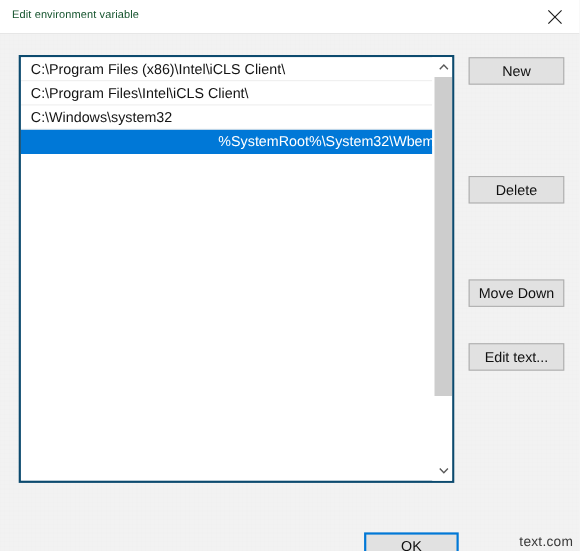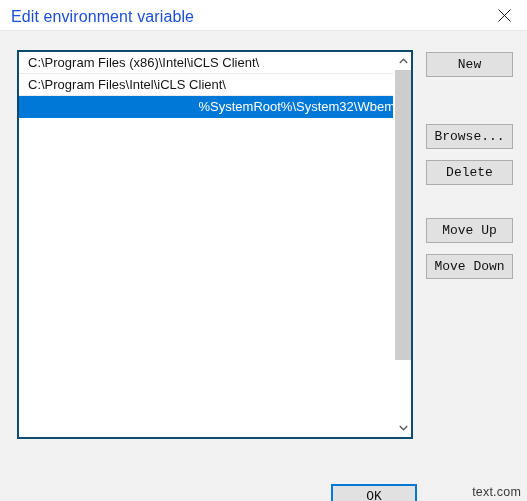--- a/index.html
+++ b/index.html
@@ -34,22 +34,22 @@
     width: 527px;
     height: 31px;
     background: #ffffff;
     border-bottom: 1px solid #e6e6e6;
     box-sizing: border-box;
   }
   .title-text {
     position: absolute;
     left: 11px;
     top: 8px;
-    font-size: 16px;
-    color: #1d4ed8;
+    font-size: 10px;
+    color: #14532d;
     letter-spacing: 0.1px;
     white-space: nowrap;
   }
   .close-btn {
     position: absolute;
     right: 0;
     top: 0;
     width: 46px;
     height: 30px;
     display: flex;
@@ -160,21 +160,21 @@
   }
 
   
   .btn {
     position: absolute;
     width: 87px;
     height: 25px;
     background: #e1e1e1;
     border: 1px solid #adadad;
     box-sizing: border-box;
-    font-family: Liberation Mono, monospace;
+    font-family: Liberation Sans, sans-serif;
     font-size: 13px;
     color: #101010;
     display: flex;
     align-items: center;
     justify-content: center;
     white-space: nowrap;
     padding: 0;
   }
   .side-btn { left: 426px; }
 
@@ -223,20 +223,21 @@
     </div>
   </div>
 
   <div class="dialog-body">
     <div class="noise"></div>
 
     <div class="listbox">
       <div class="list-rows">
         <div class="list-row">C:\Program Files (x86)\Intel\iCLS Client\</div>
         <div class="list-row">C:\Program Files\Intel\iCLS Client\</div>
+        <div class="list-row">C:\Windows\system32</div>
         <div class="list-row selected">%SystemRoot%\System32\Wbem</div>
       </div>
 
       <div class="scrollbar">
         <div class="sb-arrow up">
           <svg width="9" height="6" viewBox="0 0 9 6" aria-hidden="true">
             <polyline points="0.8,5 4.5,1.2 8.2,5" fill="none" stroke="#5a5a5a" stroke-width="1.3"></polyline>
           </svg>
         </div>
         <div class="sb-track">
@@ -244,22 +245,21 @@
         </div>
         <div class="sb-arrow down">
           <svg width="9" height="6" viewBox="0 0 9 6" aria-hidden="true">
             <polyline points="0.8,1 4.5,4.8 8.2,1" fill="none" stroke="#5a5a5a" stroke-width="1.3"></polyline>
           </svg>
         </div>
       </div>
     </div>
 
     <button class="btn side-btn" style="top:21px">New</button>
-    <button class="btn side-btn" style="top:93px">Browse...</button>
     <button class="btn side-btn" style="top:129px">Delete</button>
-    <button class="btn side-btn" style="top:187px">Move Up</button>
     <button class="btn side-btn" style="top:223px">Move Down</button>
+    <button class="btn side-btn" style="top:281px">Edit text...</button>
 
     <button class="btn bottom-btn btn-ok">OK</button>
   </div>
 
   <div class="watermark">text.com</div>
 </div>
 
 </body></html>

